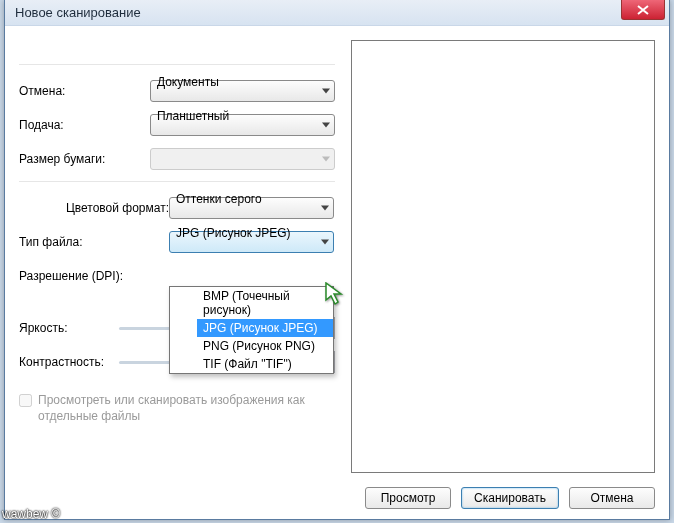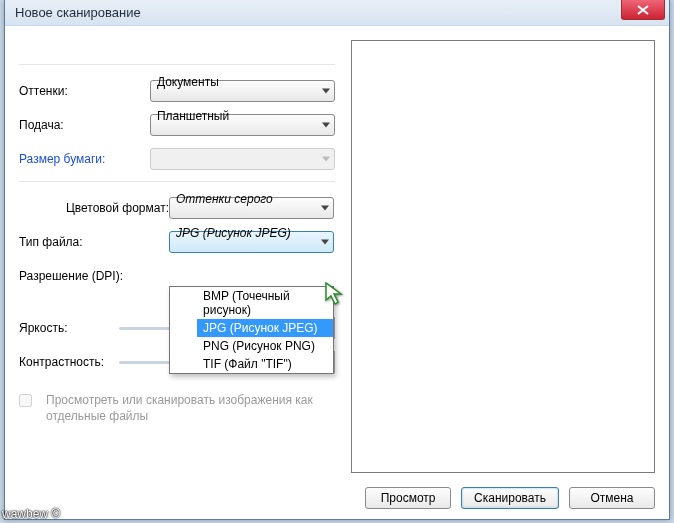--- a/index.html
+++ b/index.html
@@ -11,46 +11,46 @@
 .titlebar .title { color: #1f2d3d; font-size: 13px; }
 .closebtn { position: absolute; right: 4px; top: 0; width: 44px; height: 20px; background: linear-gradient(#e67,#c23); border: 1px solid #933; border-top: none; border-radius: 0 0 3px 3px; display: flex; align-items: center; justify-content: center; color: #fff; font-weight: bold; font-size: 14px; }
 
 .client { display: flex; height: calc(100% - 26px); }
 
 .left { width: 342px; padding: 14px 12px 10px 14px; position: relative; }
 .right { flex: 1; padding: 14px 14px 10px 4px; display: flex; flex-direction: column; justify-content: space-between; }
 
 .row { display: flex; align-items: center; margin-bottom: 10px; min-height: 24px; }
 .row .lbl { width: 140px; color: #000; }
-.row .lbl.dim { color: #1d4ed8; }
+.row .lbl.dim { color: #000000; }
 .row .ctrl { flex: 1; }
 
 .scanner-row { display: flex; align-items: center; justify-content: space-between; margin-bottom: 24px; }
 .scanner-row .sc-label { color: #000; }
 
 .btn { height: 22px; padding: 0 12px; background: linear-gradient(#fdfdfd,#e9e9e9); border: 1px solid #8a8a8a; border-radius: 3px; cursor: pointer; display: inline-flex; align-items: center; justify-content: center; min-width: 86px; }
 .btn.default { border-color: #3c7fb1; box-shadow: 0 0 2px #6db6e6 inset; }
 
 .combo { height: 22px; width: 100%; background: linear-gradient(#fdfdfd,#e8e8e8); border: 1px solid #8a8a8a; border-radius: 3px; display: flex; align-items: center; padding: 0 20px 18px 6px; position: relative; cursor: pointer; }
 .combo.narrow { width: 196px; }
-.combo.wide { width: 165px; margin-left: -28px; font-style: italic; }
+.combo.wide { width: 165px; margin-left: -28px; }
 .combo .arrow { position: absolute; right: 4px; top: 50%; transform: translateY(-50%); width: 0; height: 0; border-left: 4px solid transparent; border-right: 4px solid transparent; border-top: 5px solid #444; }
 .combo.disabled { background: #f0f0f0; color: #aaa; border-color: #ccc; cursor: default; }
 .combo.disabled .arrow { border-top-color: #bbb; }
 .combo.active { border-color: #3c7fb1; background: linear-gradient(#eaf6fd,#cee9f8); }
 
 .textval { height: 22px; width: 44px; border: 1px solid #abadb3; background: #fff; display: flex; align-items: center; justify-content: flex-end; padding: 0 6px; }
 
 .slider { position: relative; height: 22px; flex: 1; margin-right: 10px; display: flex; align-items: center; }
 .slider .track { height: 3px; width: 100%; background: #c9d4df; border-radius: 2px; position: relative; }
 .slider .thumb { position: absolute; width: 11px; height: 20px; background: linear-gradient(#fdfdfd,#dfe8f1); border: 1px solid #7a8a9a; border-radius: 2px; top: 0; }
 
 .sep { height: 1px; background: #e6e6e6; margin: 4px 0 14px; }
 
-.check-row { display: flex; align-items: flex-start; margin-top: 18px; gap: 8px; }
+.check-row { display: flex; align-items: flex-start; margin-top: 18px; }
 .check-row input { margin-top: 2px; margin-right: 6px; }
 .check-row label { color: #9a9a9a; line-height: 1.35; }
 
 .preview { flex: 1; border: 1px solid #7a7a7a; background: #fff; }
 .footer { display: flex; justify-content: flex-end; gap: 10px; padding-top: 14px; }
 
 .dropdown { position: absolute; left: 164px; top: 260px; width: 165px; background: #fff; border: 1px solid #767676; box-shadow: 2px 3px 5px rgba(0,0,0,.25); z-index: 10; padding-left: 27px; }
 .dropdown .opt { padding: 2px 6px; cursor: pointer; }
 .dropdown .opt.sel { background: #3399ff; color: #fff; }
 
@@ -76,21 +76,21 @@
 
   <div class="client">
     <div class="left">
 
       <div class="scanner-row">
       </div>
 
       <div class="sep"></div>
 
       <div class="row">
-        <span class="lbl">Оттенки:</span>
+        <span class="lbl">Отмена:</span>
         <div class="combo narrow">
           <span>Документы</span>
           <span class="arrow"></span>
         </div>
       </div>
 
       <div class="row">
         <span class="lbl">Подача:</span>
         <div class="combo narrow">
           <span>Планшетный</span>

